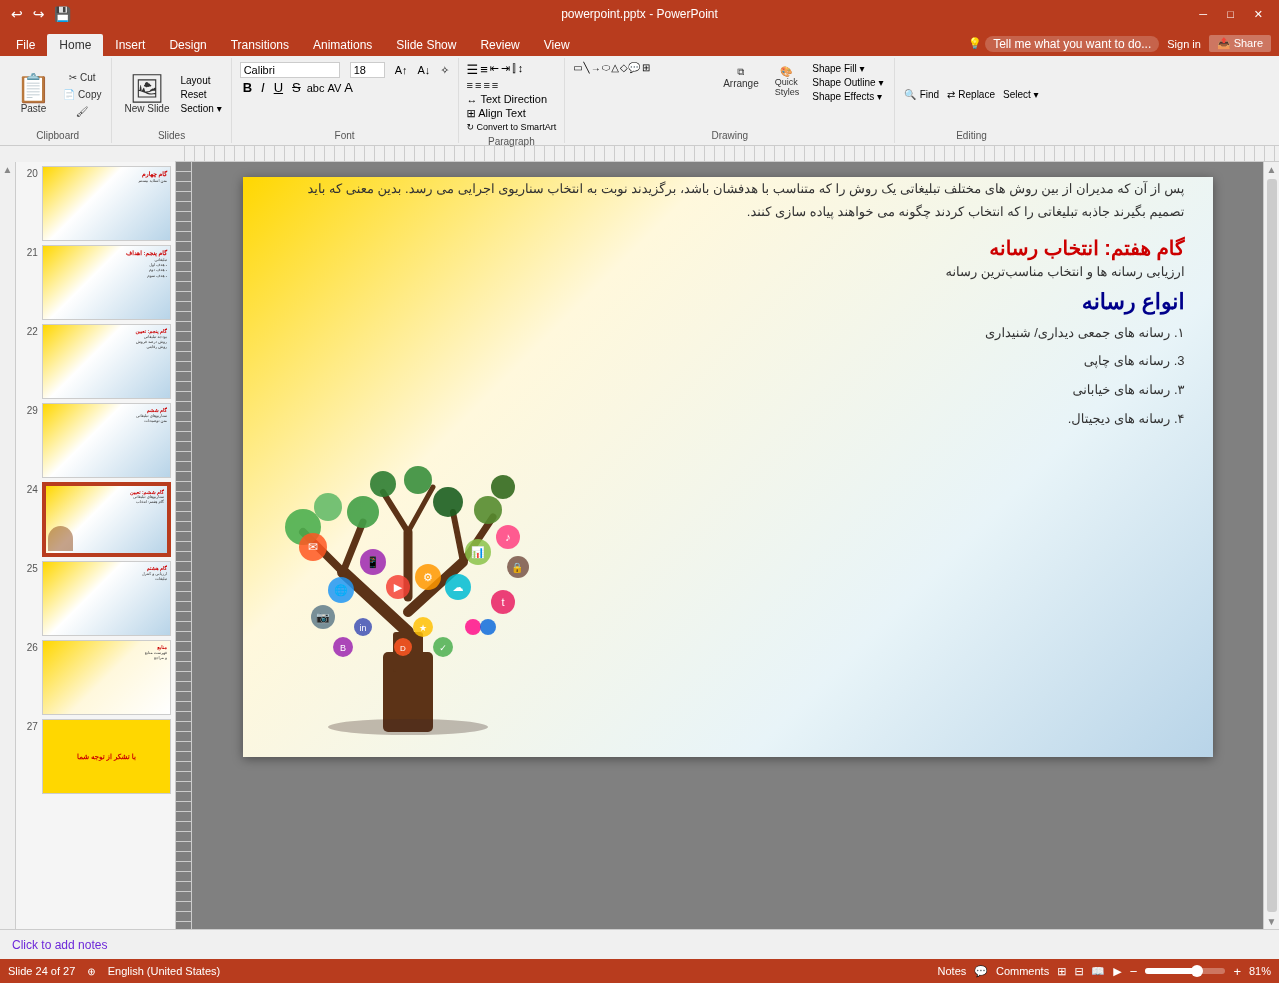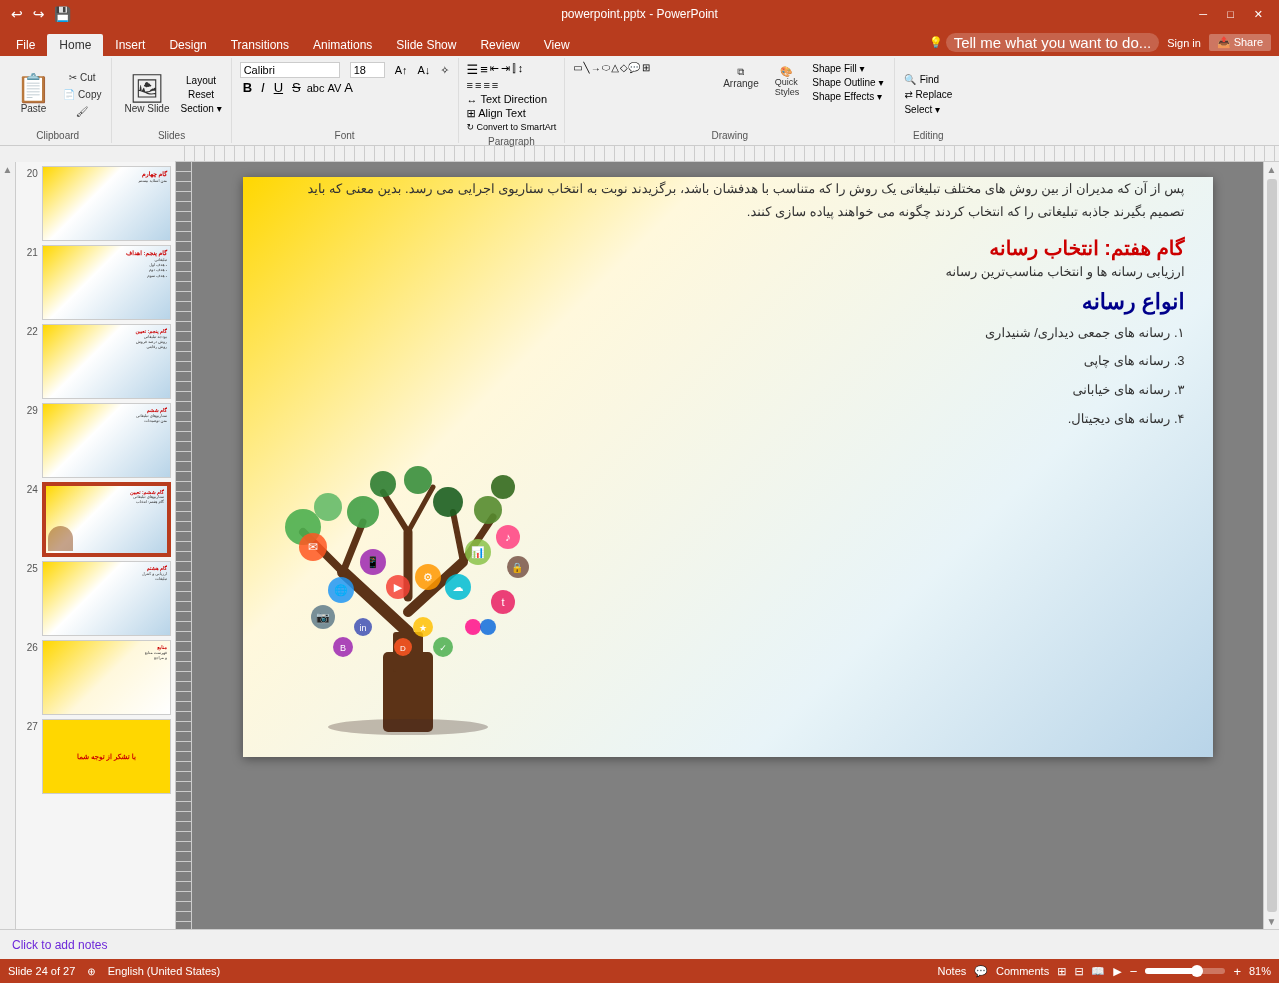--- a/index.html
+++ b/index.html
@@ -83,21 +83,21 @@
   <div class="ribbon-tab">Insert</div>
   <div class="ribbon-tab">Design</div>
   <div class="ribbon-tab">Transitions</div>
   <div class="ribbon-tab">Animations</div>
   <div class="ribbon-tab">Slide Show</div>
   <div class="ribbon-tab">Review</div>
   <div class="ribbon-tab">View</div>
   <div style="margin-left: auto; display: flex; align-items: center; gap: 8px; padding-bottom: 4px; padding-right: 8px;">
     <span style="color: white; font-size: 11px; display: flex; align-items: center; gap: 3px;">
       <span>💡</span>
-      <span style="background: rgba(255,255,255,0.2); border-radius: 10px; padding: 1px 8px; color: white; font-size: 15px;">Tell me what you want to do...</span>
+      <span style="background: rgba(255,255,255,0.2); border-radius: 10px; padding: 1px 8px; color: white; font-size: 12px;">Tell me what you want to do...</span>
     </span>
     <span style="color: white; font-size: 11px;">Sign in</span>
     <span style="color: white; font-size: 11px; background: rgba(255,255,255,0.3); padding: 2px 8px; border-radius: 2px;">📤 Share</span>
   </div>
 </div>
 
 <div id="ribbon">
 
   <div class="ribbon-group">
     <div class="ribbon-group-content">
@@ -119,21 +119,21 @@
     </div>
     <span class="ribbon-group-label">Clipboard</span>
   </div>
 
   <div class="ribbon-group">
     <div class="ribbon-group-content">
       <div class="ribbon-btn large">
         <span class="icon">🖼</span>
         <span>New Slide</span>
       </div>
-      <div style="display: flex; flex-direction: column; gap: 1px; align-items: center;">
+      <div style="display: flex; flex-direction: column; gap: 1px;">
         <div class="small-btn">Layout</div>
         <div class="small-btn">Reset</div>
         <div class="small-btn">Section ▾</div>
       </div>
     </div>
     <span class="ribbon-group-label">Slides</span>
   </div>
 
   <div class="ribbon-group">
     <div style="display: flex; flex-direction: column; gap: 2px; padding: 2px;">
@@ -214,21 +214,21 @@
         <div class="small-btn">Shape Fill ▾</div>
         <div class="small-btn">Shape Outline ▾</div>
         <div class="small-btn">Shape Effects ▾</div>
       </div>
     </div>
     <span class="ribbon-group-label">Drawing</span>
   </div>
 
   <div class="ribbon-group" style="border-right: none;">
     <div class="ribbon-group-content">
-      <div style="display: flex; flex-direction: column; gap: 2px;">
+      <div style="display: flex; flex-direction: row; gap: 2px;">
         <div class="small-btn">
           <span>🔍 </span><span>Find</span>
         </div>
         <div class="small-btn">
           <span>⇄ </span><span>Replace</span>
         </div>
         <div class="small-btn">Select ▾</div>
       </div>
     </div>
     <span class="ribbon-group-label">Editing</span>

